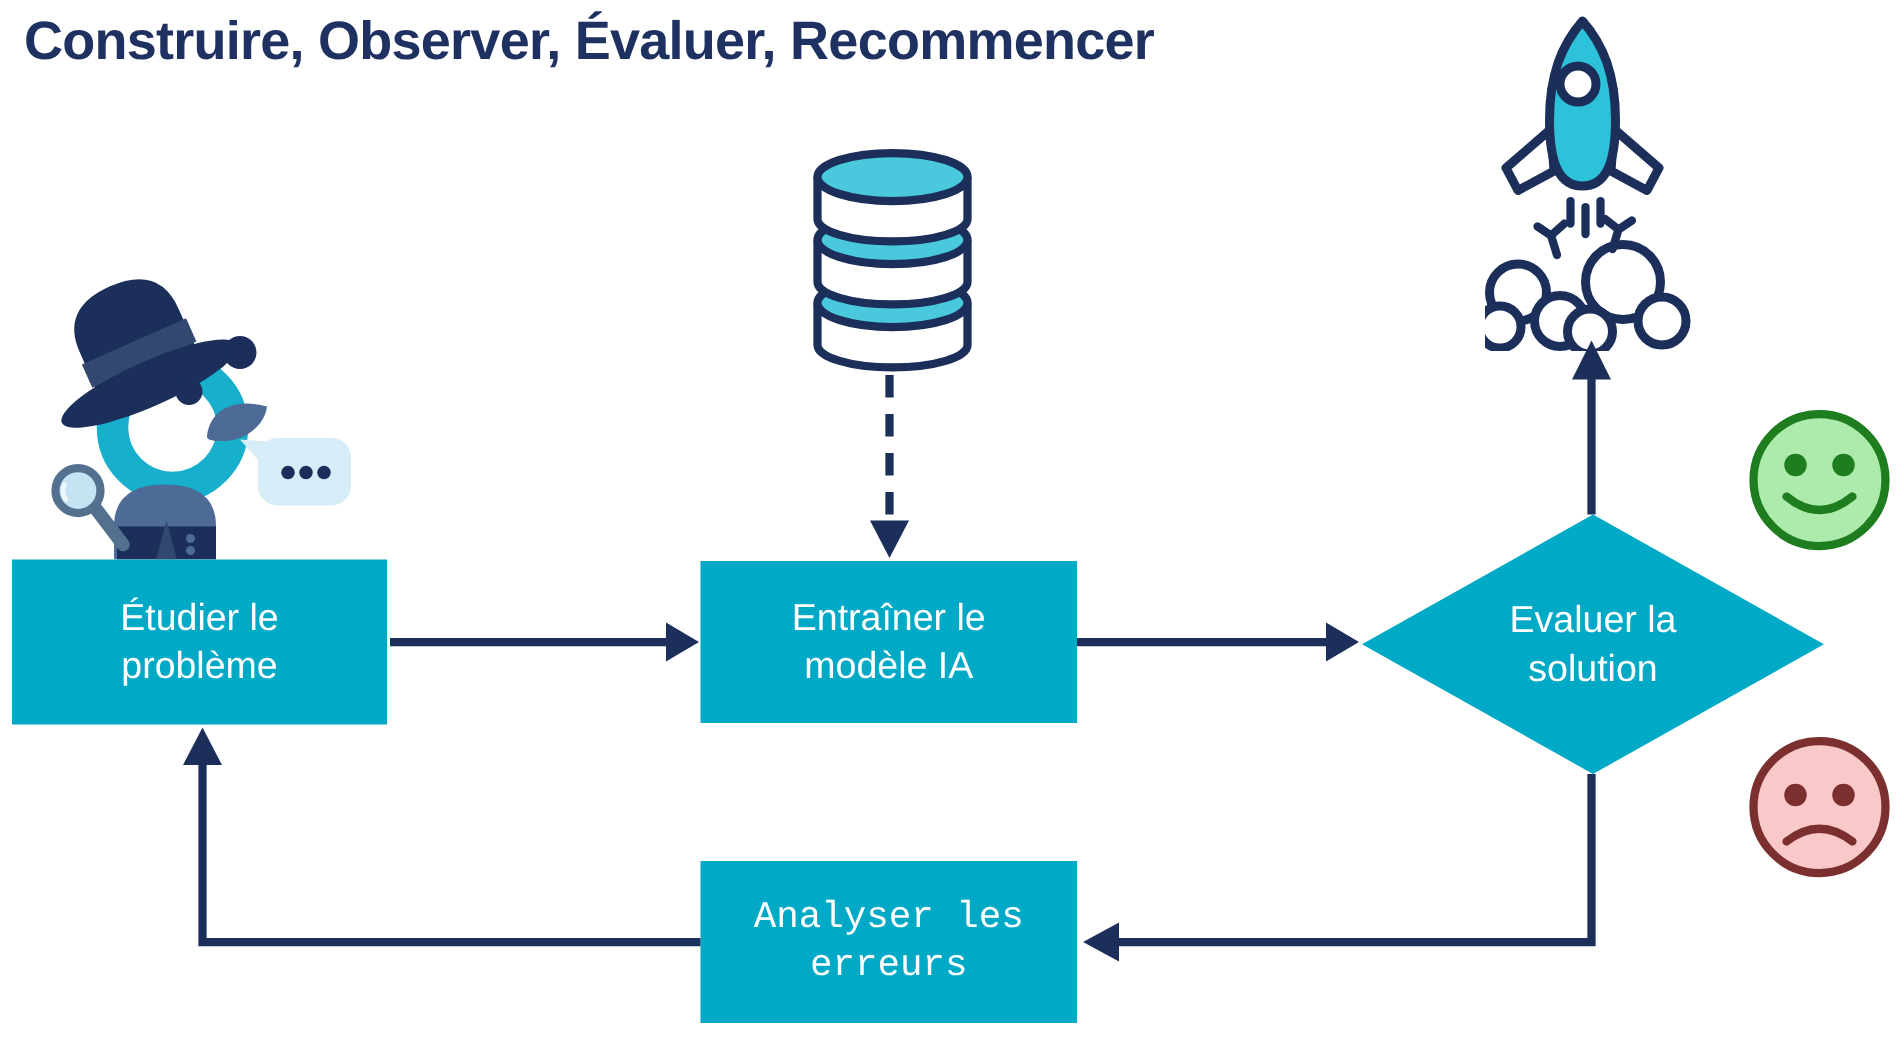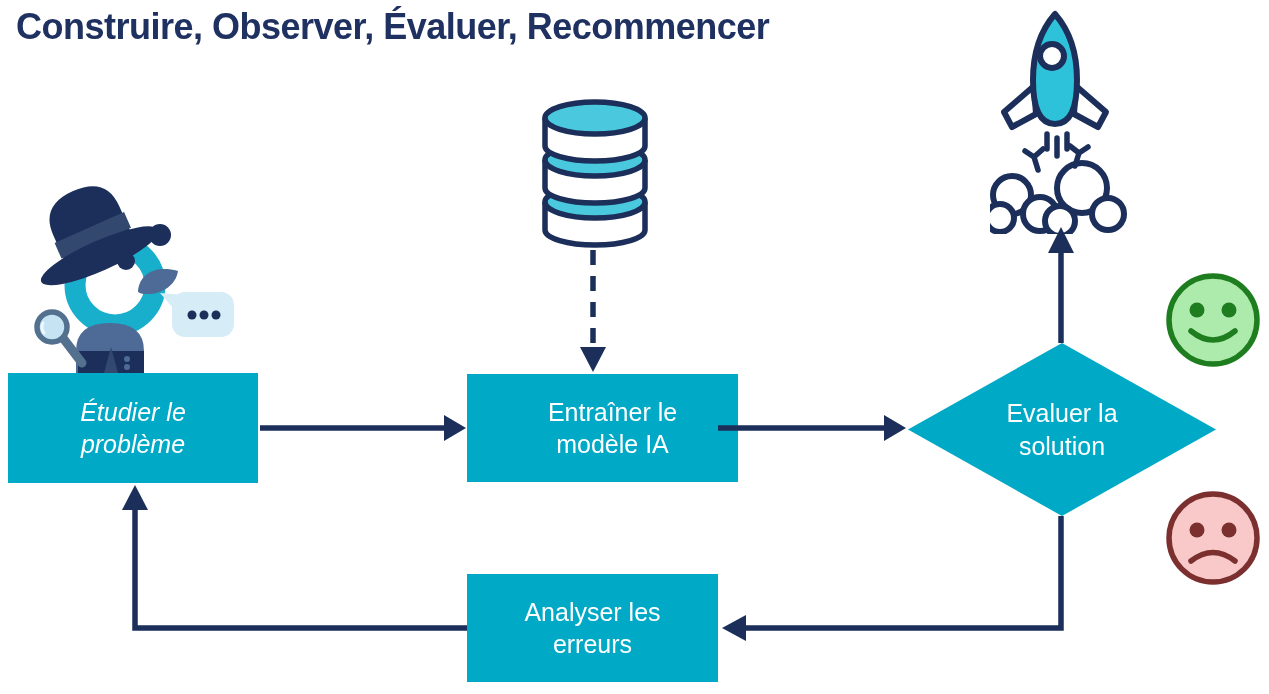--- a/index.html
+++ b/index.html
@@ -3,23 +3,23 @@
 <meta charset="utf-8">
 <style>
   html,body{margin:0;padding:0;background:#fff;}
   .canvas{position:relative;width:1269px;height:694px;background:#ffffff;overflow:hidden;
           font-family:"Liberation Sans",sans-serif;}
   .title{position:absolute;left:16px;top:6px;font-size:36px;font-weight:bold;
          color:#1F3160;letter-spacing:-0.5px;white-space:nowrap;}
   .node{position:absolute;background:#00A9C6;color:#fff;display:flex;align-items:center;
         justify-content:center;text-align:center;font-size:25px;line-height:1.3;
         white-space:pre-line;}
-  .node-study{left:8px;top:373px;width:250px;height:110px;font-style:italic;}
-  .node-train{left:467px;top:374px;width:251px;height:108px;padding-left:20px;}
-  .node-analyze{left:467px;top:574px;width:251px;height:108px;}
+  .node-study{left:8px;top:373px;width:250px;height:110px;}
+  .node-train{left:467px;top:374px;width:251px;height:108px;}
+  .node-analyze{left:467px;top:574px;width:251px;height:108px;font-family:Liberation Mono, monospace;}
   .diamond{position:absolute;left:908px;top:343px;width:308px;height:173px;background:#00A9C6;
            clip-path:polygon(50% 0,100% 50%,50% 100%,0 50%);display:flex;align-items:center;
            justify-content:center;}
   .diamond .label{color:#fff;font-size:25px;line-height:1.3;white-space:pre-line;text-align:center;}
   .abs{position:absolute;}
   .arrows{position:absolute;left:0;top:0;pointer-events:none;}
 </style>
 </head>
 <body>
 

